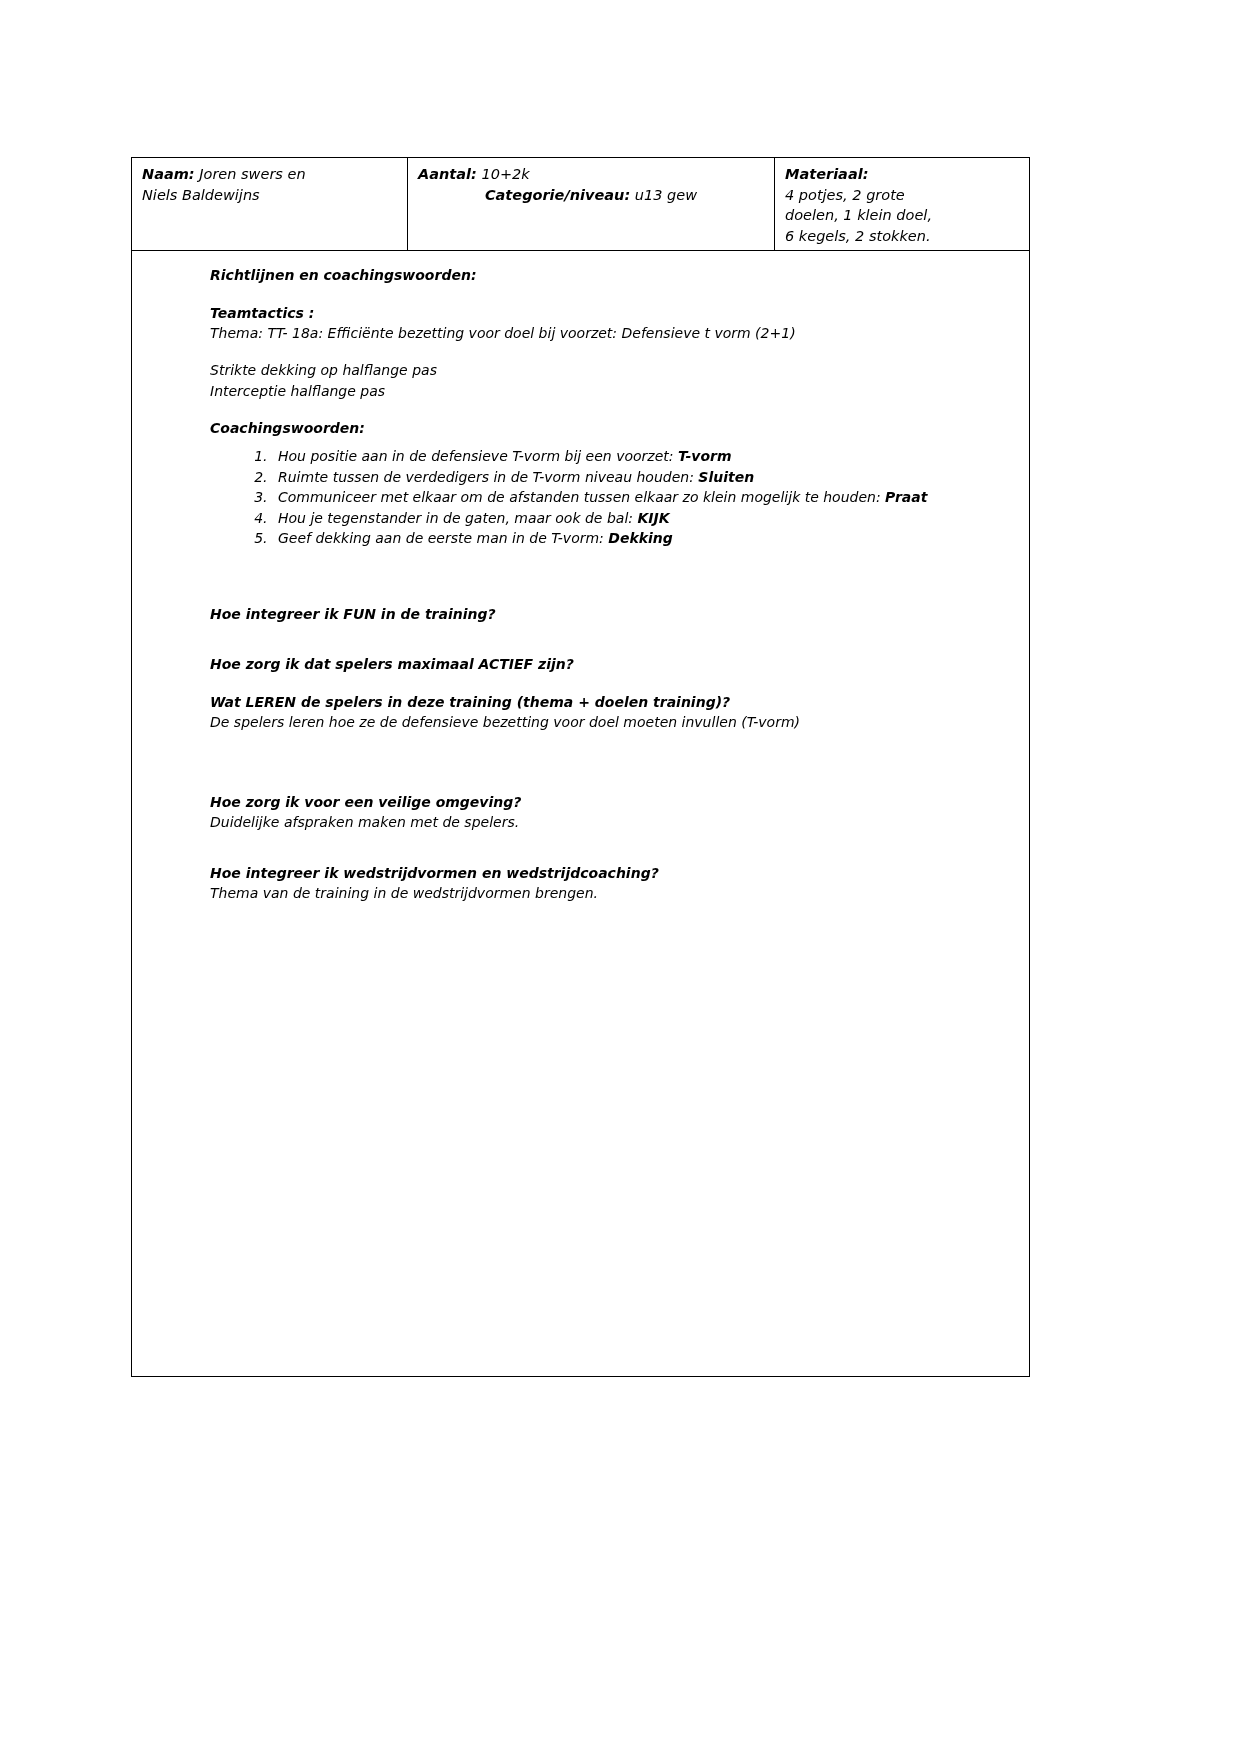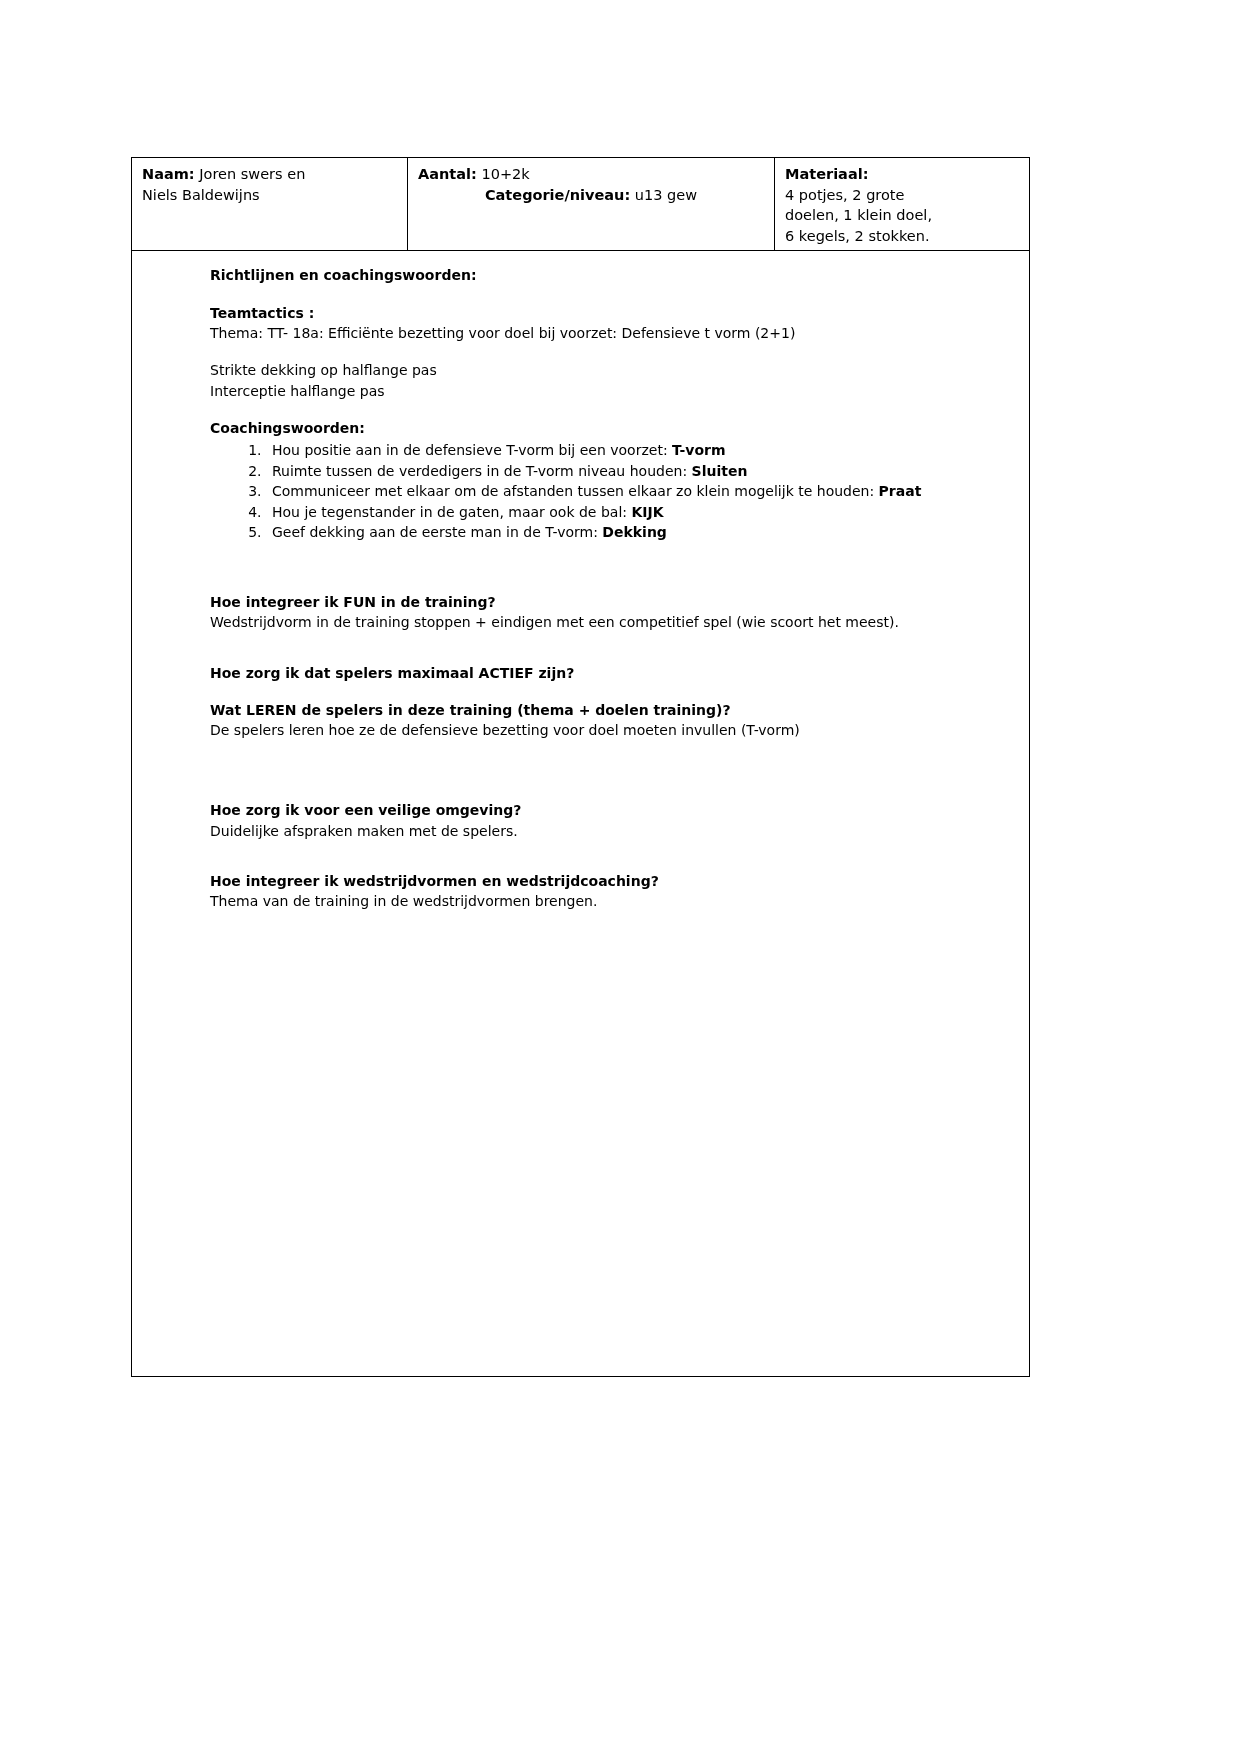--- a/index.html
+++ b/index.html
@@ -22,20 +22,21 @@
     height: 1754px;
     background: #ffffff;
   }
   .sheet {
     position: absolute;
     left: 131px;
     top: 157px;
     width: 899px;
     border: 1.5px solid #000000;
     box-sizing: border-box;
+    font-style: italic;
   }
   
   .header-table {
     display: flex;
     width: 100%;
     box-sizing: border-box;
     border-bottom: 1.5px solid #000000;
     min-height: 78px;
   }
   .hdr-cell {
@@ -77,21 +78,21 @@
   .sec-gap {
     height: 17px;
   }
   .sec-gap-lg {
     height: 30px;
   }
   p.txt {
     margin: 0;
   }
   ol.coach {
-    margin: 2px;
+    margin: 8px;
     padding-left: 54px;
   }
   ol.coach li {
     margin: 0;
     padding-left: 6px;
     line-height: 1.47;
   }
   .qa-block {
     margin: 0;
   }
@@ -149,21 +150,20 @@
           <li><span>Hou je tegenstander in de gaten, maar ook de bal: </span><b>KIJK</b></li>
           <li><span>Geef dekking aan de eerste man in de T-vorm: </span><b>Dekking</b></li>
         </ol>
 
       <div class="sec-gap-lg"></div>
       <div class="sec-gap"></div>
 
       <div id="qa-sections">
           <div class="qa-block">
             <p class="sec-title">Hoe integreer ik FUN in de training?</p>
-            <p class="txt">Wedstrijdvorm in de training stoppen + eindigen met een competitief spel (wie scoort het meest).</p>
           </div>
           <div class="sec-gap-lg"></div>
           <div class="qa-block">
             <p class="sec-title">Hoe zorg ik dat spelers maximaal ACTIEF zijn?</p>
           </div>
           <div class="sec-gap"></div>
           <div class="qa-block">
             <p class="sec-title">Wat LEREN de spelers in deze training (thema + doelen training)?</p>
             <p class="txt">De spelers leren hoe ze de defensieve bezetting voor doel moeten invullen (T-vorm)</p>
           </div>

